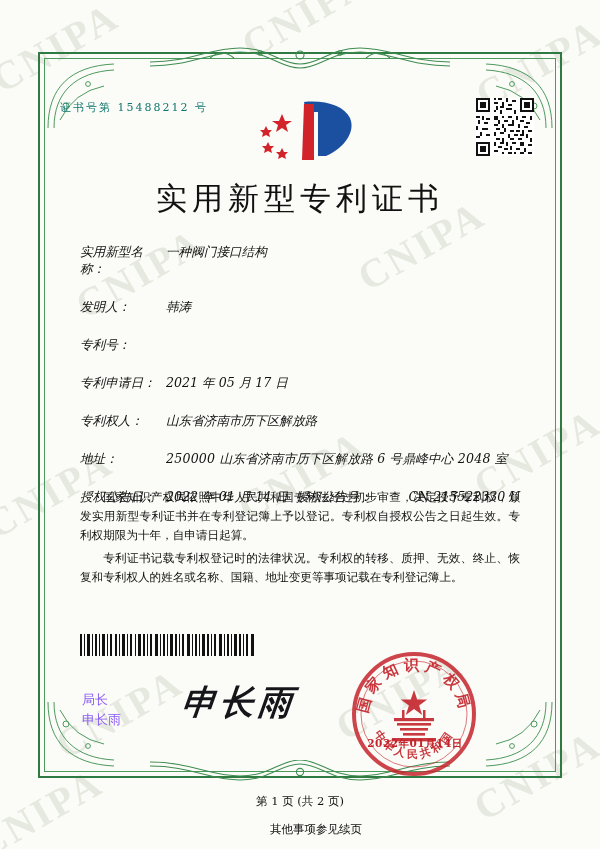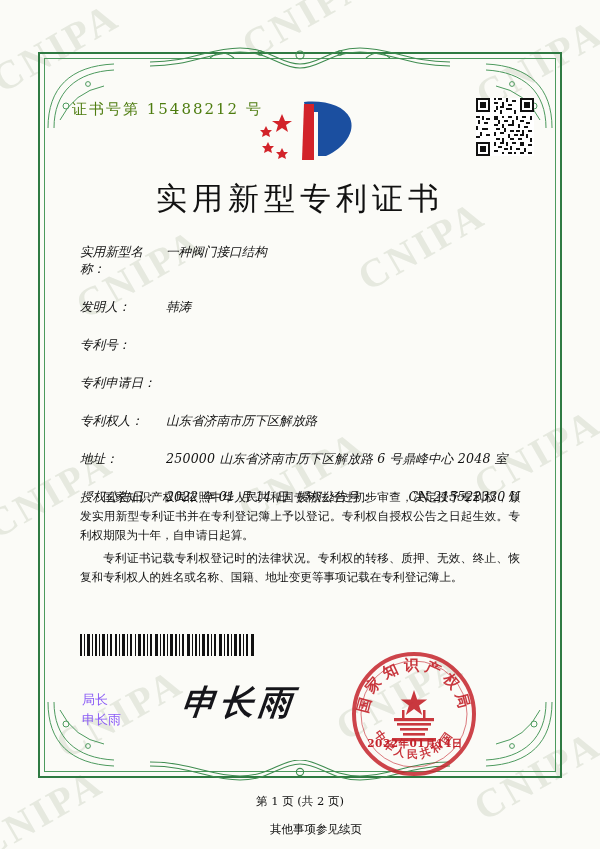--- a/index.html
+++ b/index.html
@@ -62,23 +62,23 @@
     border: 1px solid #4d9a5e;
     box-sizing: border-box;
   }
   .corner-svg { position: absolute; }
   #top-orn { position: absolute; left: 150px; top: 44px; }
   #bottom-orn { position: absolute; left: 150px; top: 760px; }
 
   
   #cert-no {
     position: absolute;
-    left: 72px; top: 100px;
-    font-size: 15px;
-    color: #4d7c0f;
+    left: 60px; top: 100px;
+    font-size: 11px;
+    color: #0f766e;
     letter-spacing: 2px;
     font-family: "DejaVu Serif", serif;
   }
   #logo {
     position: absolute;
     left: 252px; top: 96px;
     width: 110px; height: 72px;
   }
   #qr {
     position: absolute;
@@ -391,20 +391,21 @@
     </div>
     <div class="frow">
       <div class="flabel tight">发明人：</div>
       <div class="fvalue">韩涛</div>
     </div>
     <div class="frow">
       <div class="flabel tight">专利号：</div>
     </div>
     <div class="frow">
       <div class="flabel tight">专利申请日：</div>
+      <div class="fvalue">2021 年 05 月 17 日</div>
     </div>
     <div class="frow">
       <div class="flabel tight">专利权人：</div>
       <div class="fvalue">山东省济南市历下区解放路</div>
     </div>
     <div class="frow">
       <div class="flabel tight">地址：</div>
       <div class="fvalue small">250000  山东省济南市历下区解放路 6 号鼎峰中心 2048 室</div>
     </div>
     <div class="frow">

